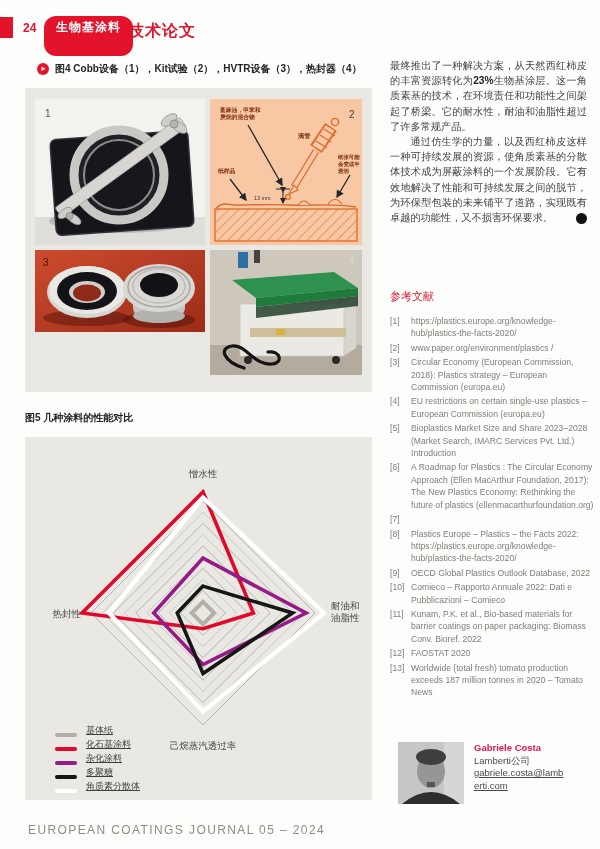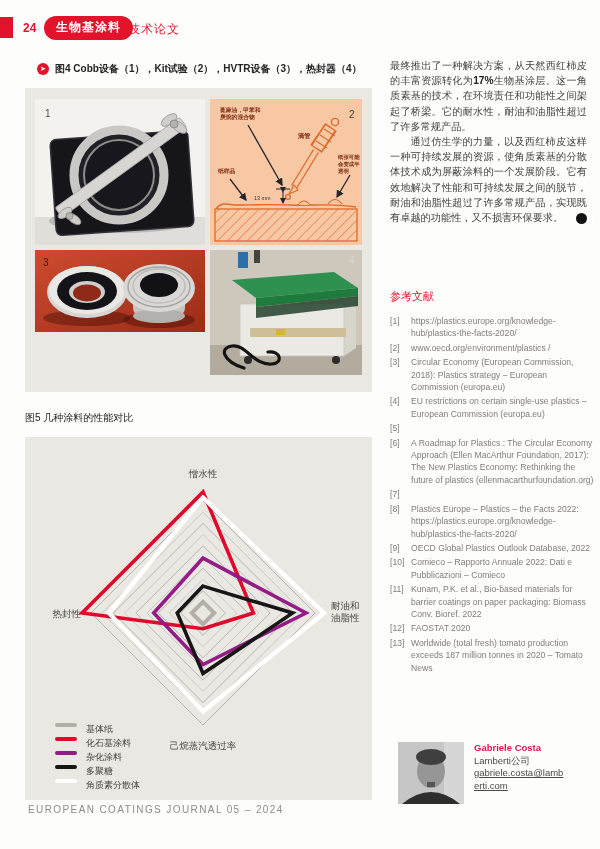--- a/index.html
+++ b/index.html
@@ -4,44 +4,44 @@
 <style>
   html,body{margin:0;padding:0;background:#ffffff;}
   .page{position:relative;width:600px;height:849px;background:#fdfdfc;overflow:hidden;
         font-family:"Liberation Sans","DejaVu Sans",sans-serif;color:#3e3e3c;}
   .abs{position:absolute;}
 
   
   .edge-tab{left:0;top:17px;width:13px;height:21px;background:#e2132b;}
   .page-num{left:23px;top:21px;font-size:12px;font-weight:bold;color:#e2132b;}
   .section-pill{left:44px;top:16px;background:#e2132b;color:#fff;font-size:12px;font-weight:bold;
-                padding:3px 12px 4px;border-radius:12px;letter-spacing:1px;}
-  .article-type{left:128px;top:21px;font-size:12px;font-weight:normal;color:#e2132b;letter-spacing:1px;}
+                padding:3px 12px 20px;border-radius:12px;letter-spacing:1px;}
+  .article-type{left:128px;top:21px;font-size:16px;font-weight:bold;color:#e2132b;letter-spacing:1px;}
 
   
   .fig4-row{left:37px;top:62px;display:flex;align-items:center;width:350px;}
   .marker-circle{width:12px;height:12px;border-radius:50%;background:#e2132b;color:#fff;
                  font-size:7px;display:flex;align-items:center;justify-content:center;flex-shrink:0;}
   .fig-caption{margin-left:6px;font-size:10px;font-weight:bold;color:#242424;}
 
   .panel{background:#eae8e3;}
   .panel1{left:25px;top:88px;width:347px;height:304px;}
   .panel2{left:25px;top:437px;width:347px;height:363px;}
   .img-box{position:absolute;overflow:hidden;}
   .img1{left:10px;top:11px;width:170px;height:146px;}
   .img2{left:185px;top:11px;width:152px;height:146px;}
   .img3{left:10px;top:162px;width:170px;height:82px;}
   .img4{left:185px;top:162px;width:152px;height:125px;}
   .img-box svg{display:block;}
 
-  .fig5-caption{left:25px;top:411px;font-size:10px;font-weight:normal;color:#242424;}
+  .fig5-caption{left:25px;top:411px;font-size:10px;font-weight:bold;color:#242424;}
 
   
   .legend{left:30px;top:286px;position:absolute;}
-  .legend-row{display:flex;align-items:flex-start;height:14px;}
+  .legend-row{display:flex;align-items:flex-end;height:14px;text-decoration:underline;}
   .legend-swatch{width:22px;height:4px;border-radius:2px;flex-shrink:0;}
   .legend-label{margin-left:9px;font-size:9px;color:#3c3c38;}
 
   
   .article{left:390px;top:58px;width:197px;position:absolute;font-size:10.2px;
            line-height:15.2px;text-align:justify;color:#3f3f3d;}
   .article p{margin:0;}
   .article p.indent{text-indent:2em;}
   .end-marker{float:right;width:11px;height:11px;border-radius:50%;background:#111;color:#fff;
               font-size:6px;display:inline-flex;align-items:center;justify-content:center;margin-top:3px;}
@@ -52,21 +52,21 @@
   .ref-row{display:flex;font-size:8.6px;line-height:12.4px;color:#807d79;margin-bottom:2px;}
   .ref-num{width:21px;flex-shrink:0;}
   .ref-text{flex:1;}
 
   .author{left:390px;top:742px;position:absolute;display:flex;width:205px;padding-left:8px;}
   .author-photo{width:66px;height:62px;flex-shrink:0;background:#c9c9c9;}
   .author-info{margin-left:10px;font-size:9.5px;line-height:12.5px;color:#4a4a48;}
   .author-name{color:#e5134f;font-weight:bold;}
   .author-email{text-decoration:underline;color:#4a4a48;overflow-wrap:anywhere;display:block;width:92px;}
 
-  .footer{left:28px;top:804px;font-size:10px;letter-spacing:1.4px;color:#8f8c85;}
+  .footer{left:28px;top:823px;font-size:12px;letter-spacing:1.4px;color:#8f8c85;}
 </style>
 </head>
 <body>
 
 <div class="page">
 
   <div class="abs edge-tab"></div>
   <div class="abs page-num">24</div>
   <div class="abs section-pill">生物基涂料</div>
   <div class="abs article-type">技术论文</div>
@@ -249,45 +249,46 @@
           <span class="legend-label">多聚糖</span>
         </div>
         <div class="legend-row">
           <span class="legend-swatch" style="background: rgb(255, 255, 255);"></span>
           <span class="legend-label">角质素分散体</span>
         </div>
       </div>
   </div>
 
   <div class="article">
-    <p><span>最终推出了一种解决方案，从天然西红柿皮的丰富资源转化为</span><span class="bold">17%</span><span>生物基涂层。这一角质素基的技术，在环境责任和功能性之间架起了桥梁。它的耐水性，耐油和油脂性超过了许多常规产品。</span></p>
-    <p class="indent"><span>通过仿生学的力量，以及西红柿皮这样一种可持续发展的资源，使角质素基的分散体技术成为屏蔽涂料的一个发展阶段。它有效地解决了性能和可持续发展之间的脱节，耐油和油脂性超过了许多常规产品，实现既有卓越的功能性，又不损害环保要求。</span><span class="end-marker">◀</span></p>
+    <p><span>最终推出了一种解决方案，从天然西红柿皮的丰富资源转化为</span><span class="bold">23%</span><span>生物基涂层。这一角质素基的技术，在环境责任和功能性之间架起了桥梁。它的耐水性，耐油和油脂性超过了许多常规产品。</span></p>
+    <p class="indent"><span>通过仿生学的力量，以及西红柿皮这样一种可持续发展的资源，使角质素基的分散体技术成为屏蔽涂料的一个发展阶段。它有效地解决了性能和可持续发展之间的脱节，为环保型包装的未来铺平了道路，实现既有卓越的功能性，又不损害环保要求。</span><span class="end-marker">◀</span></p>
   </div>
 
   <div class="refs">
     <div class="refs-title">参考文献</div>
     <div id="refs-list">
         <div class="ref-row">
           <span class="ref-num">[1]</span>
           <span class="ref-text">https://plastics.europe.org/knowledge-hub/plastics-the-facts-2020/</span>
         </div>
         <div class="ref-row">
           <span class="ref-num">[2]</span>
-          <span class="ref-text">www.oecd.org/environment/plastics /</span>
+          <span class="ref-text">www.paper.org/environment/plastics /</span>
         </div>
         <div class="ref-row">
           <span class="ref-num">[3]</span>
           <span class="ref-text">Circular Economy (European Commission, 2018): Plastics strategy – European Commission (europa.eu)</span>
         </div>
         <div class="ref-row">
           <span class="ref-num">[4]</span>
           <span class="ref-text">EU restrictions on certain single-use plastics – European Commission (europa.eu)</span>
         </div>
         <div class="ref-row">
           <span class="ref-num">[5]</span>
+          <span class="ref-text">Bioplastics Market Size and Share 2023–2028 (Market Search, IMARC Services Pvt. Ltd.) Introduction</span>
         </div>
         <div class="ref-row">
           <span class="ref-num">[6]</span>
           <span class="ref-text">A Roadmap for Plastics : The Circular Economy Approach (Ellen MacArthur Foundation, 2017): The New Plastics Economy: Rethinking the future of plastics (ellenmacarthurfoundation.org)</span>
         </div>
         <div class="ref-row">
           <span class="ref-num">[7]</span>
         </div>
         <div class="ref-row">
           <span class="ref-num">[8]</span>

